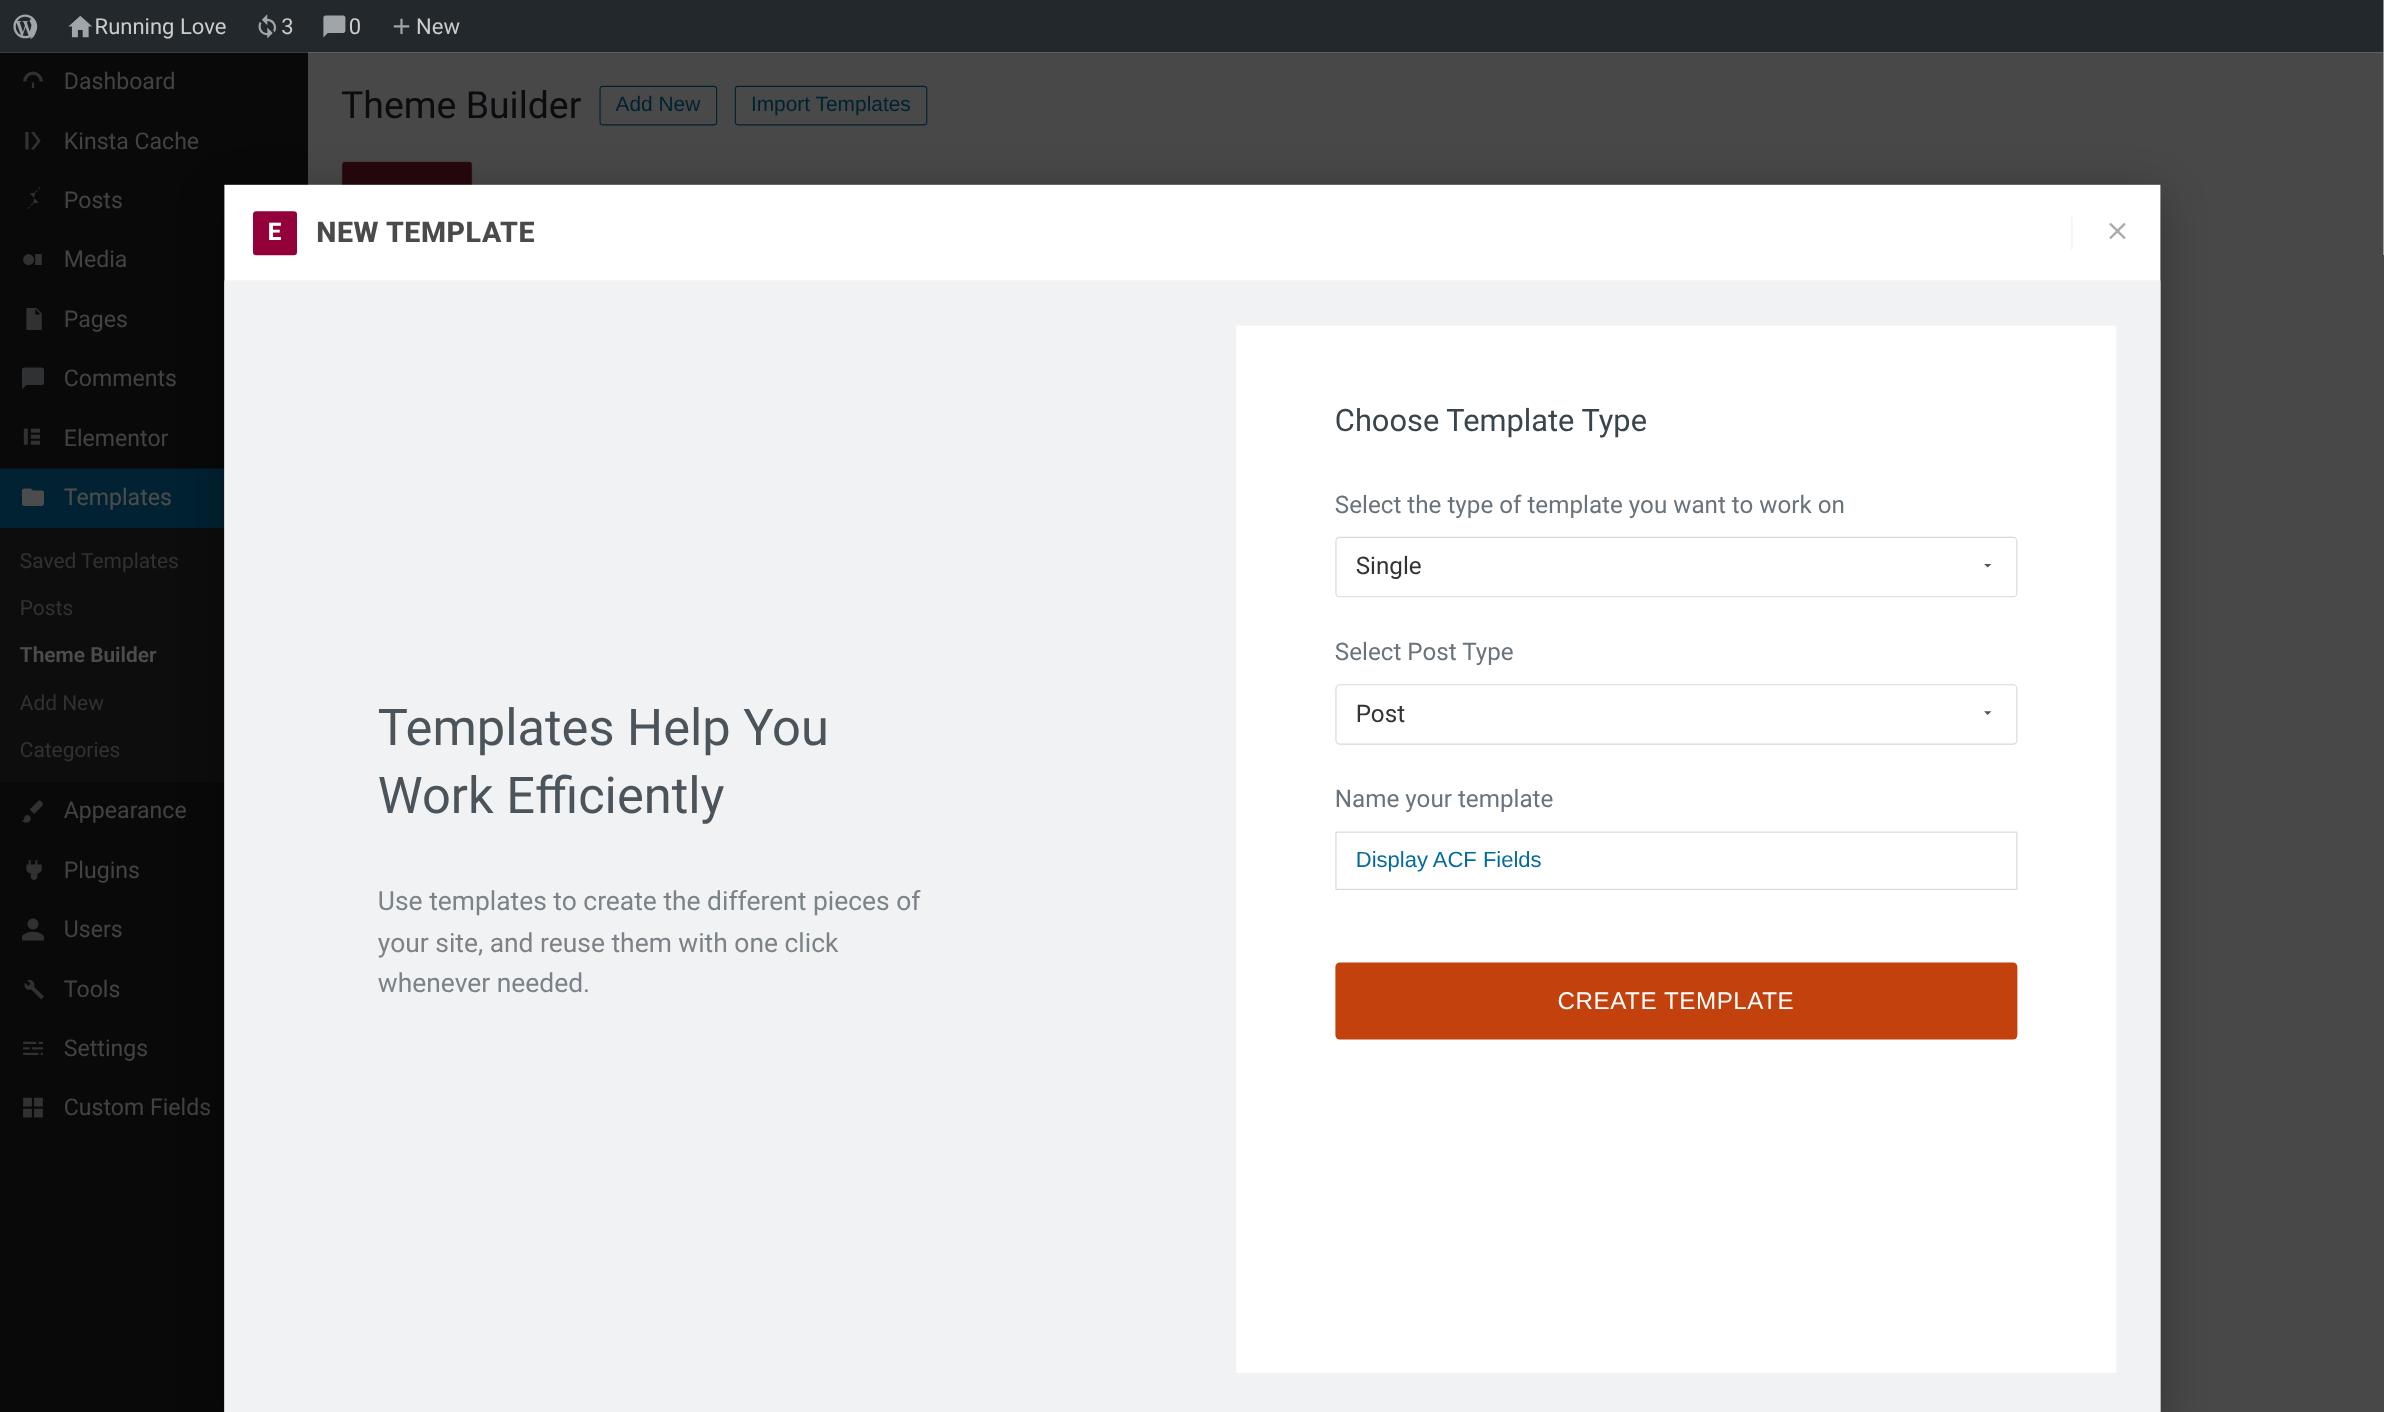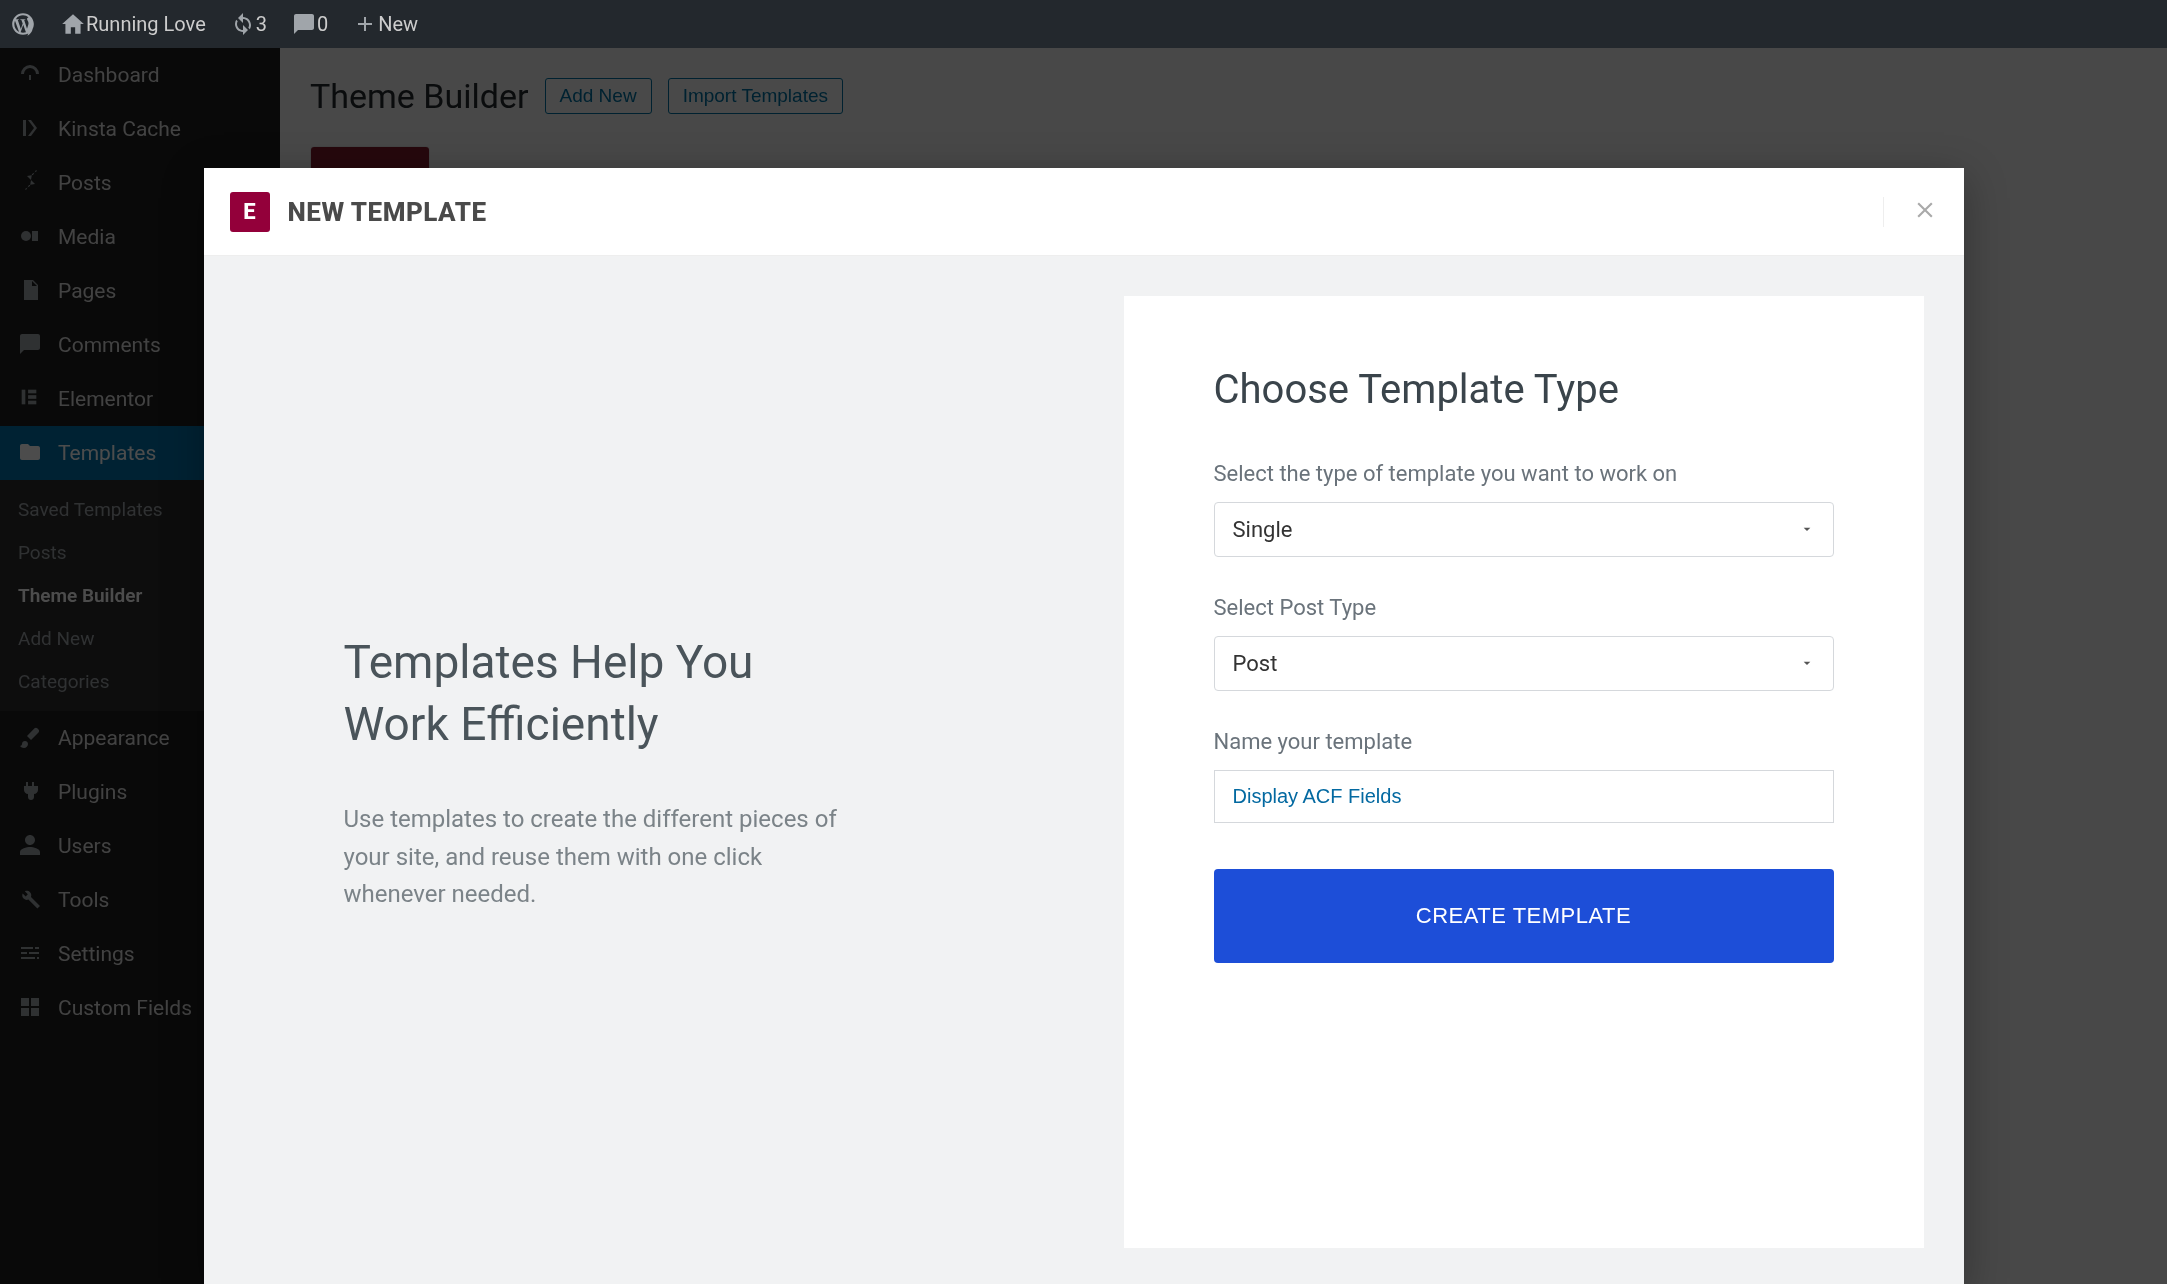--- a/index.html
+++ b/index.html
@@ -190,21 +190,21 @@
       line-height: 1.55;
       color: #7b8388;
       max-width: 520px;
     }
     .modal-right {
       width: 800px;
       background: #fff;
       padding: 70px 90px 90px;
     }
     .form-title {
-      font-size: 40px;
+      font-size: 28px;
       color: #3a444b;
       font-weight: 400;
       margin-bottom: 48px;
     }
     .form-group { margin-bottom: 38px; }
     .form-label {
       font-size: 22px;
       color: #6a737b;
       margin-bottom: 16px;
       display:block;
@@ -224,27 +224,27 @@
     .form-control .caret svg { fill:#555; }
     .form-input{
       width:100%;
       border:1px solid #d5d8dc;
       border-radius:0;
       padding:14px 18px;
       font-size:20px;
       color:#0369a1;
     }
     .create-btn {
-      margin-top: 8px;
+      margin-top: 28px;
       width: 100%;
-      background: #1d4ed8;
+      background: #c2410c;
       color:#fff;
       border:none;
       border-radius:4px;
-      padding: 34px;
+      padding: 22px;
       font-size: 22px;
       font-weight:500;
       letter-spacing: 0.5px;
       cursor:pointer;
     }
   </style>
 </head>
 <body>
 
 <div class="adminbar">

